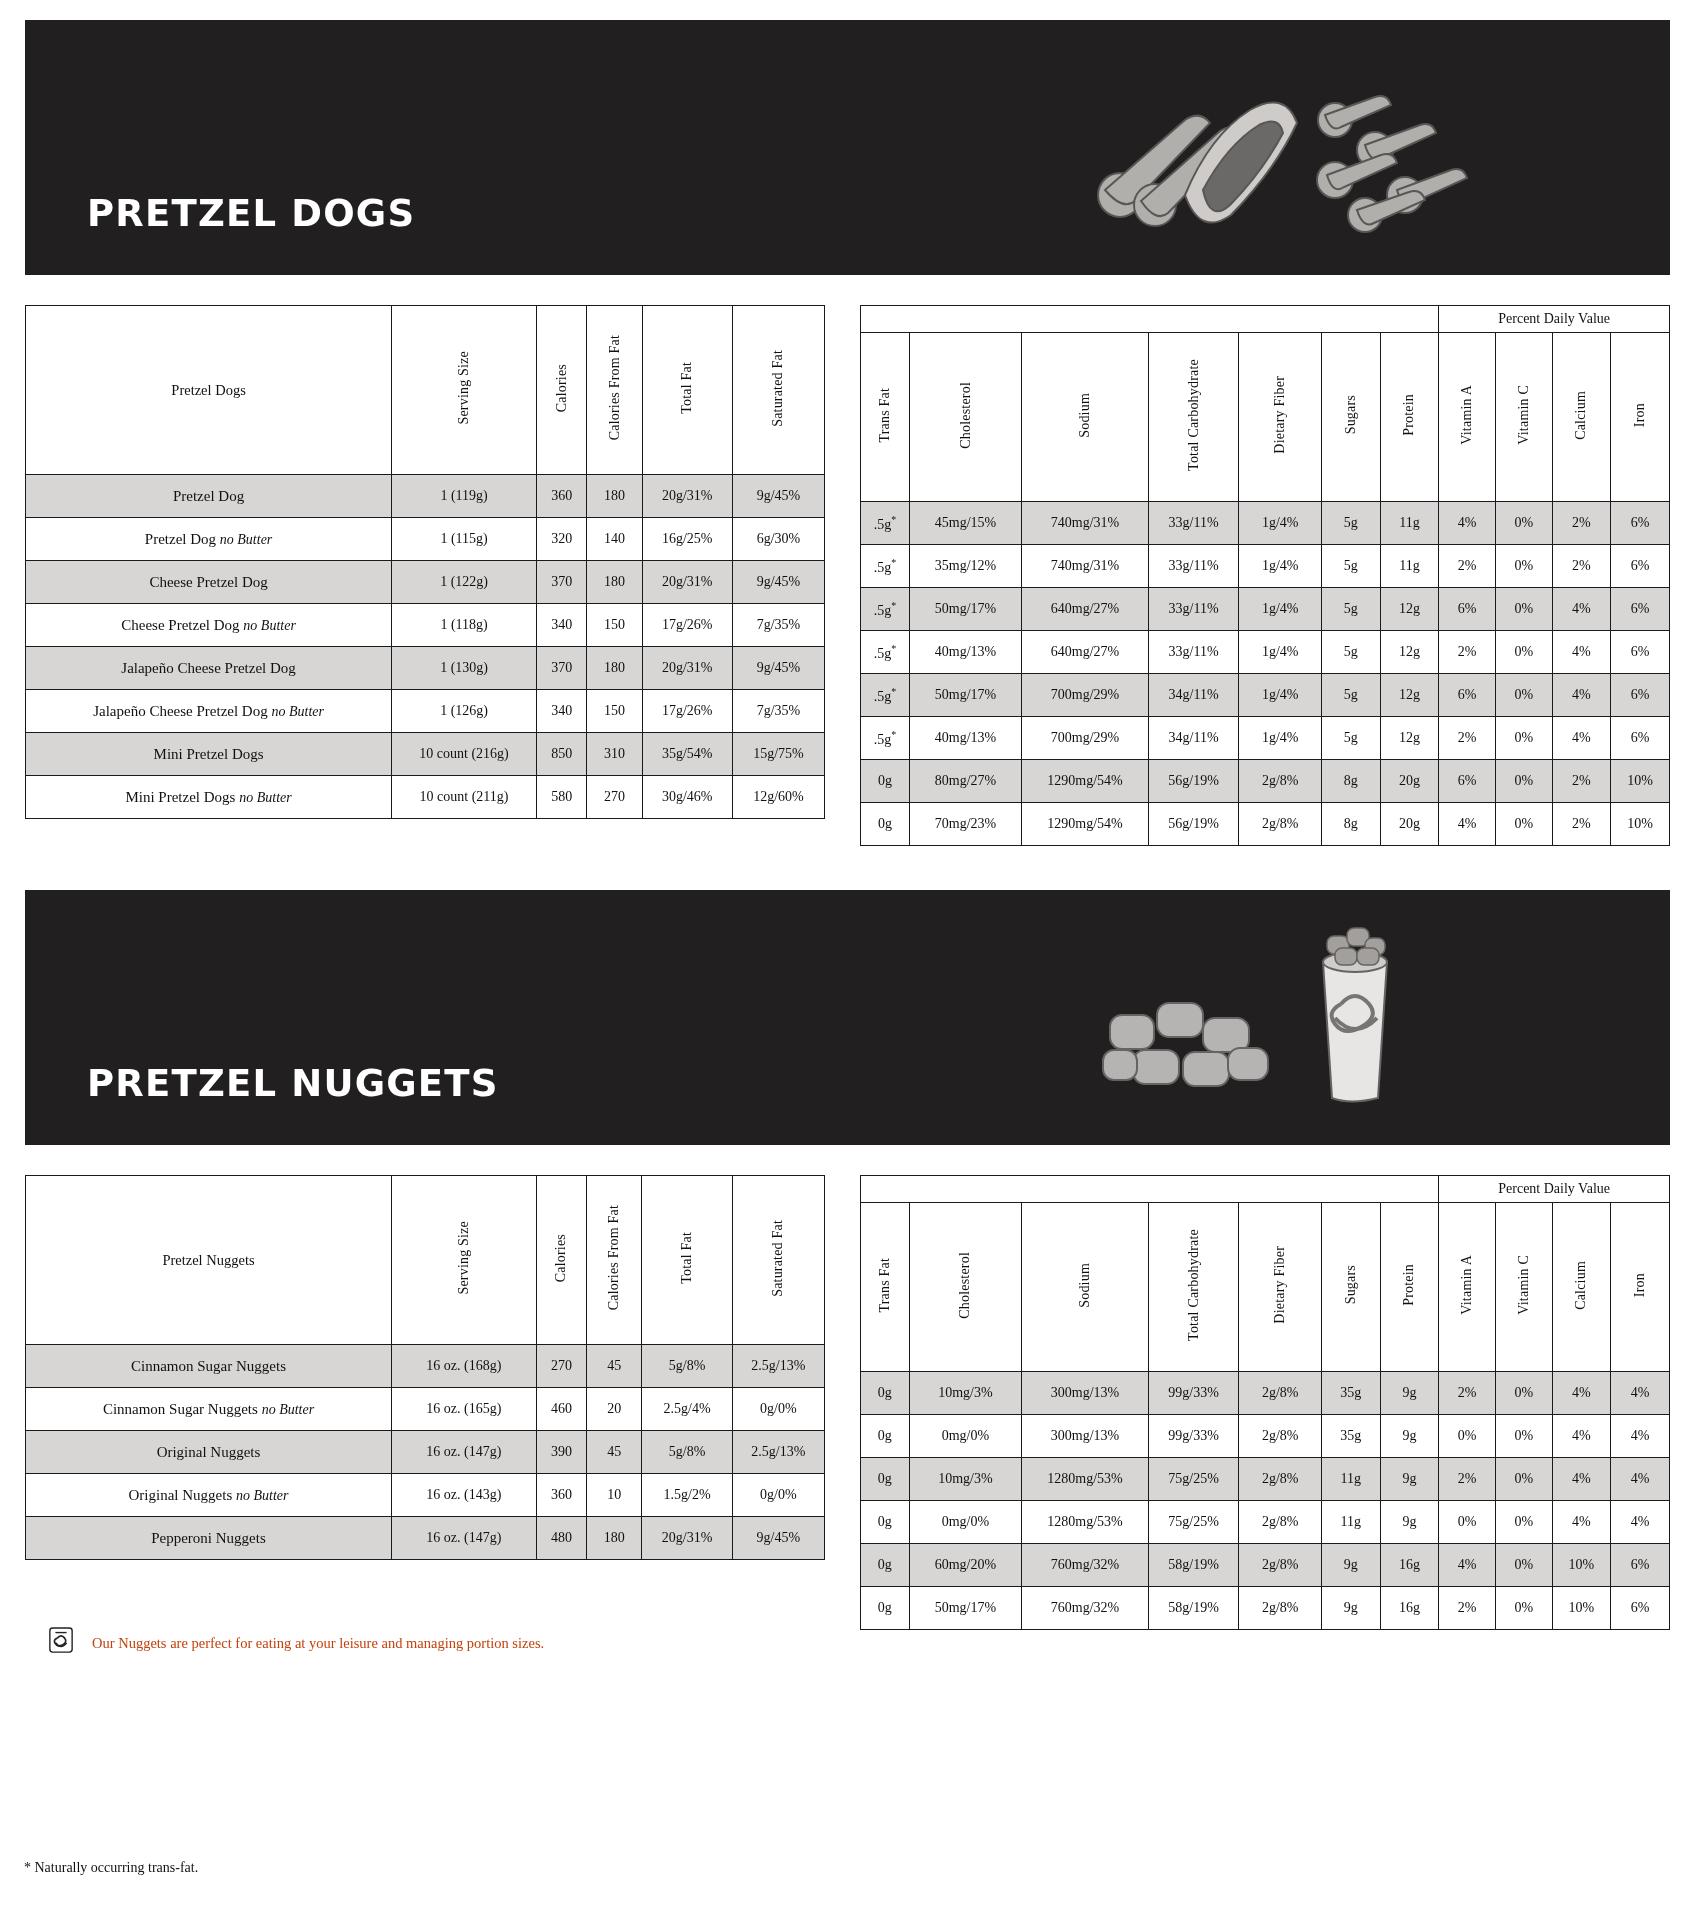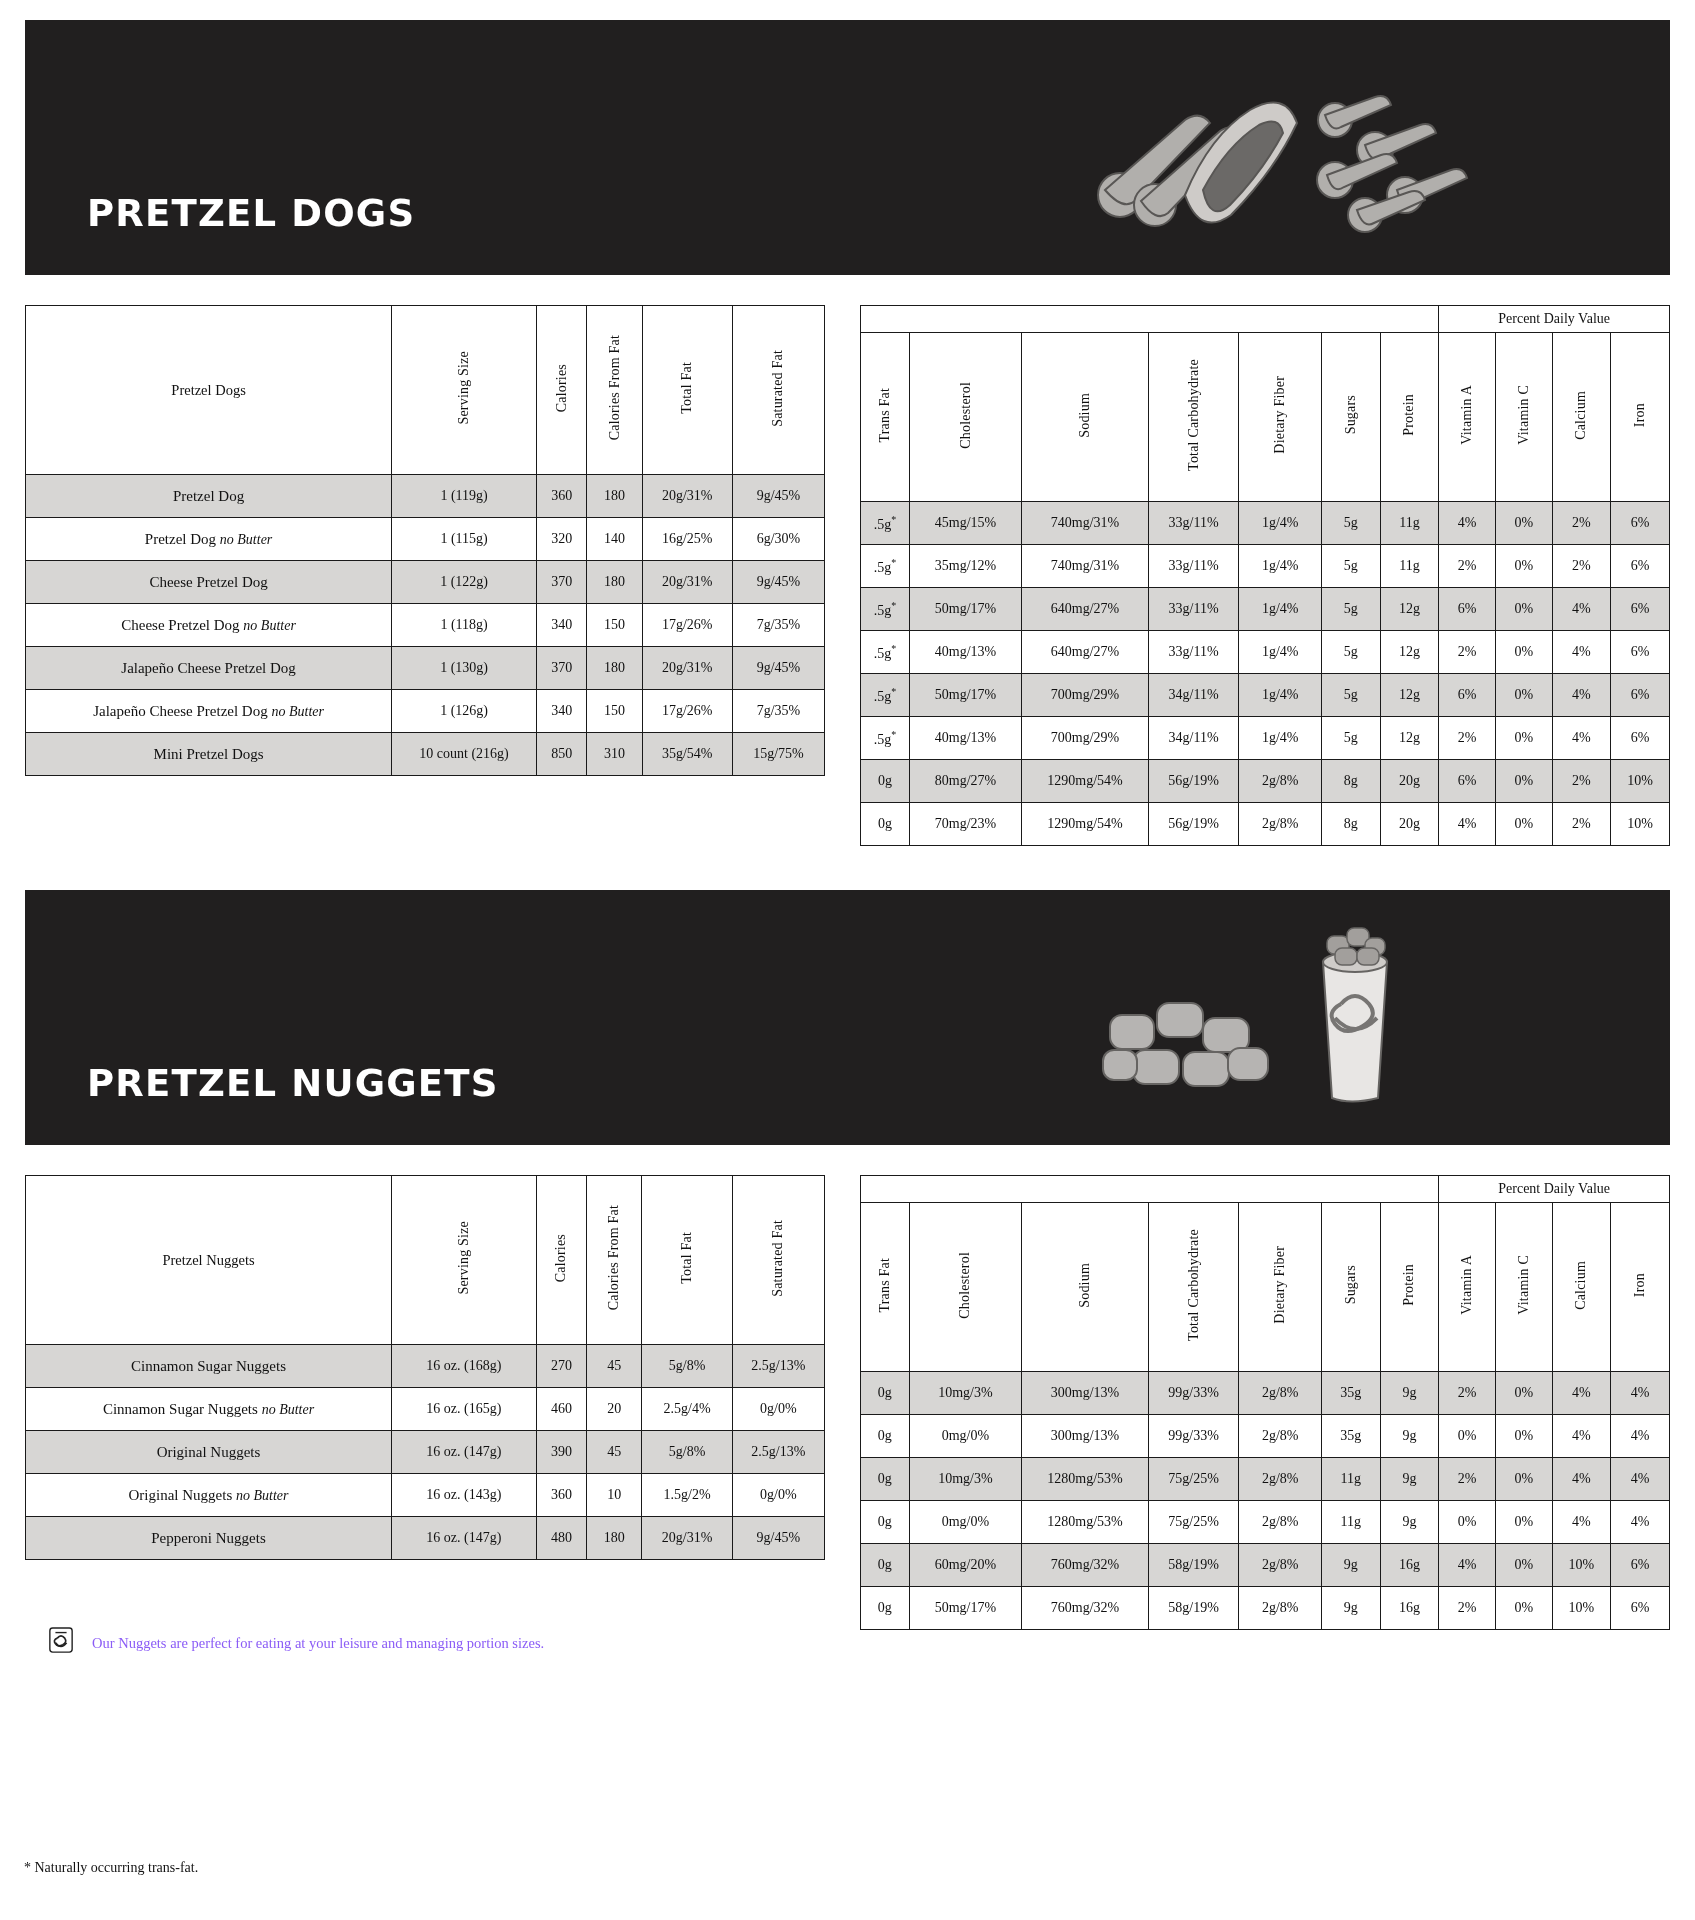--- a/index.html
+++ b/index.html
@@ -106,21 +106,21 @@
     font-size: 14px;
     height: 26px;
   }
   .blank-top { border: none; background: #fff; }
 
   
   .note {
     position: absolute;
     font-family: "Liberation Serif", serif;
     font-size: 14.5px;
-    color: #8b5cf6;
+    color: #c2410c;
   }
   .note-icon {
     position: absolute;
     width: 26px;
     height: 30px;
   }
   .footnote {
     position: absolute;
     left: 24px;
     font-size: 14px;
@@ -230,20 +230,28 @@
           <td class="data-cell">7g/35%</td>
         </tr>
         <tr class="shaded">
           <td class="name-cell">Mini Pretzel Dogs</td>
           <td class="data-cell">10 count (216g)</td>
           <td class="data-cell">850</td>
           <td class="data-cell">310</td>
           <td class="data-cell">35g/54%</td>
           <td class="data-cell">15g/75%</td>
         </tr>
+        <tr>
+          <td class="name-cell">Mini Pretzel Dogs <span class="nb">no Butter</span></td>
+          <td class="data-cell">10 count (211g)</td>
+          <td class="data-cell">580</td>
+          <td class="data-cell">270</td>
+          <td class="data-cell">30g/46%</td>
+          <td class="data-cell">12g/60%</td>
+        </tr>
       </tbody>
   </table>
 
   <table class="tbl" style="left:860px; top:305px; width:810px;">
     <thead>
       <tr>
         <td class="blank-top" colspan="7"></td>
         <td class="pdv-band" colspan="4">Percent Daily Value</td>
       </tr>
       <tr>

